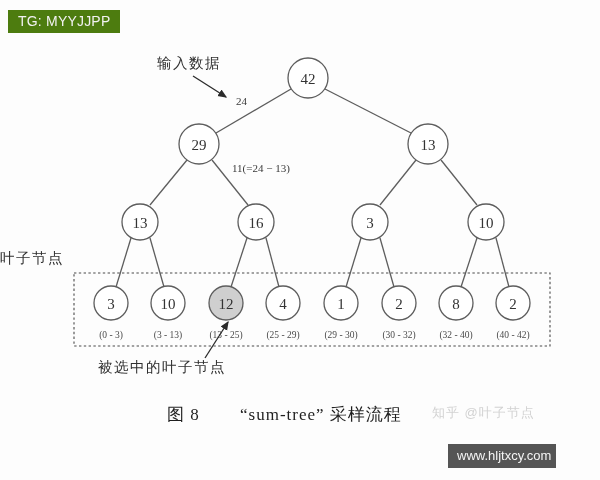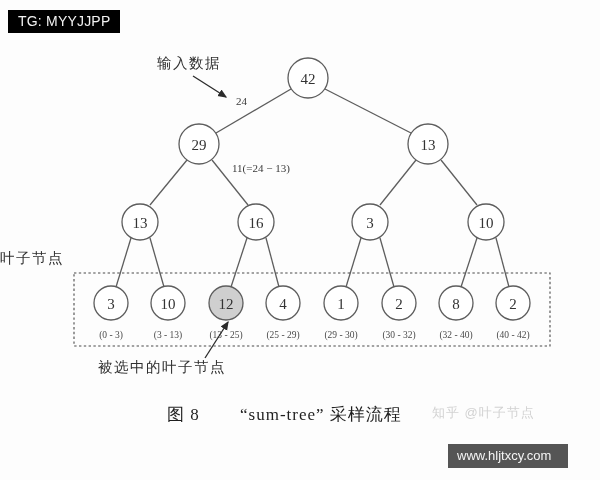--- a/index.html
+++ b/index.html
@@ -22,38 +22,38 @@
     width: 600px;
     height: 480px;
     background: #fdfdfd;
   }
 
   
   .tag-chip {
     position: absolute;
     left: 8px;
     top: 10px;
-    background: #000000;
+    background: #4d7c0f;
     color: #f2f2f2;
     font-family: "Liberation Sans", sans-serif;
     font-size: 14px;
     letter-spacing: 0.2px;
     padding: 4px 10px 5px 10px;
     line-height: 1;
     white-space: nowrap;
   }
   .url-chip {
     position: absolute;
     left: 448px;
     top: 444px;
     background: #555555;
     color: #f4f4f4;
     font-family: "Liberation Sans", sans-serif;
     font-size: 13px;
-    padding: 5px 17px 6px 9px;
+    padding: 5px 5px 6px 9px;
     line-height: 1;
     white-space: nowrap;
   }
   .faint-wm {
     position: absolute;
     left: 432px;
     top: 404px;
     font-family: "Liberation Sans", sans-serif;
     font-size: 13px;
     color: #d2d2d2;

